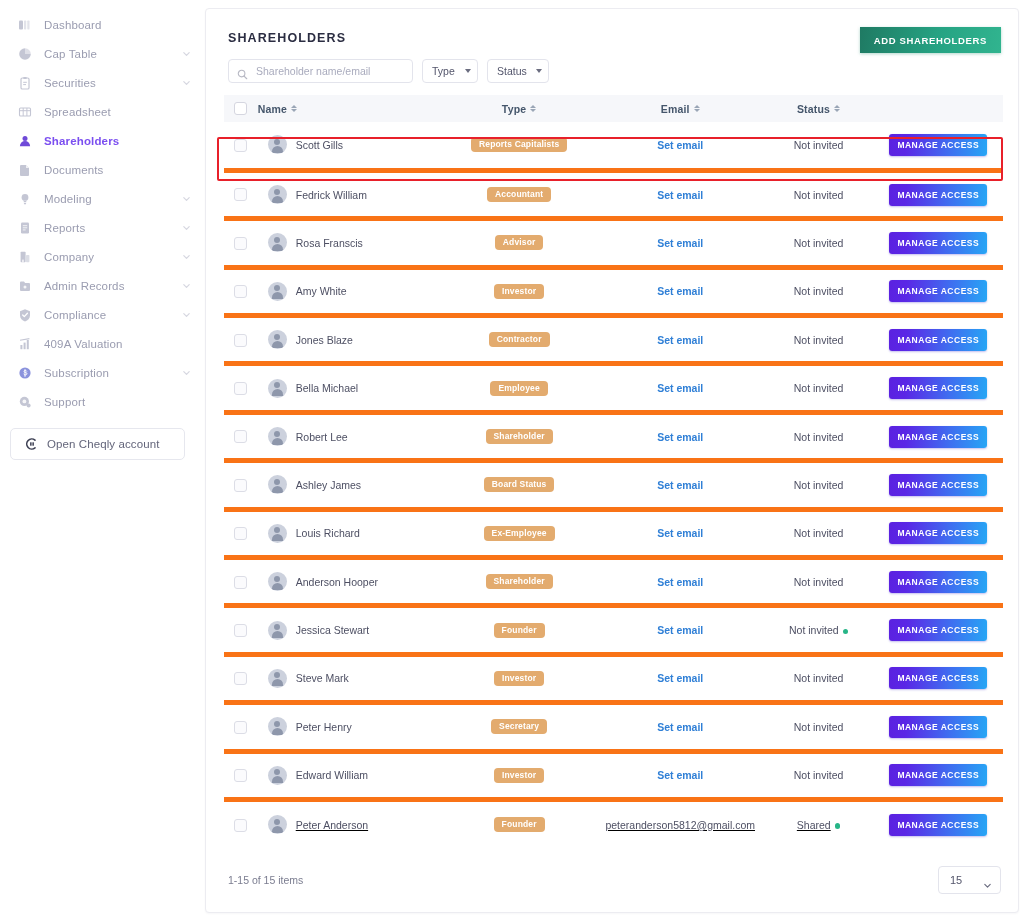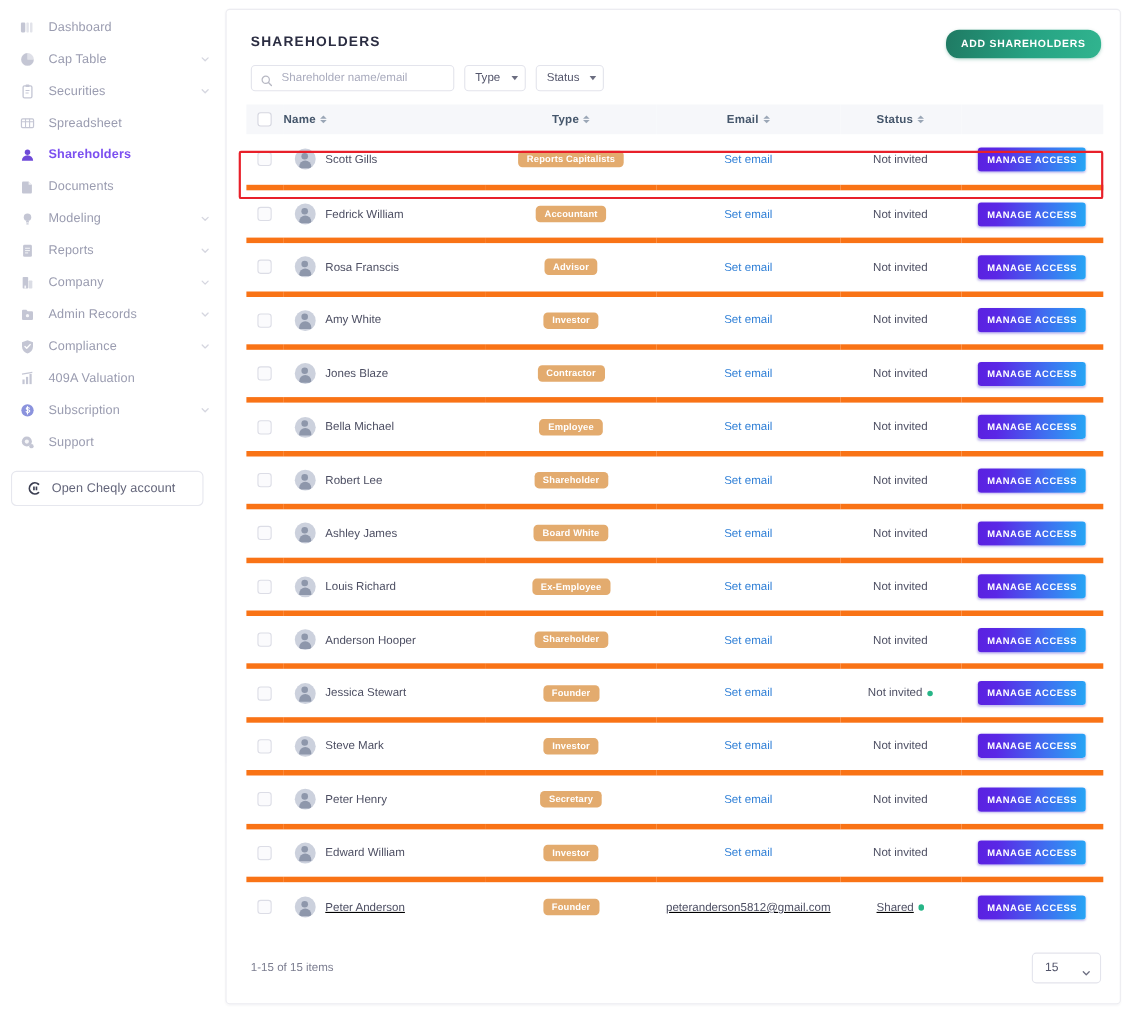--- a/index.html
+++ b/index.html
@@ -99,21 +99,21 @@
     color: #2b2d42;
     letter-spacing: 1.1px;
     margin: 4px 0 0 4px;
   }
   .add-btn {
     position: absolute;
     top: 18px; right: 17px;
     height: 26px;
     padding: 0 14px;
     border: none;
-    border-radius: 12px;
+    border-radius: 0;
     background: linear-gradient(100deg,#1f7a63 0%, #26a383 55%, #31b48f 100%);
     color: #fff;
     font-size: 9.5px;
     font-weight: 700;
     letter-spacing: .65px;
     font-family: "Liberation Sans", sans-serif;
     cursor: pointer;
     box-shadow: 0 1px 3px rgba(35,140,110,.35);
   }
 
@@ -234,21 +234,21 @@
     font-weight: 600;
     letter-spacing: .15px;
     padding: 3px 8px 3.5px;
     border-radius: 4px;
     line-height: 1;
     white-space: nowrap;
   }
   .set-email {
     color: #2f7fd6;
     font-size: 10.5px;
-    font-weight: 400;
+    font-weight: 700;
     text-decoration: none;
     cursor: pointer;
   }
   .email-plain { color: #4d4f63; font-size: 10.5px; }
   .status-txt { font-size: 10.5px; color: #4d4f63; white-space: nowrap; }
   .dot {
     display: inline-block;
     width: 5.5px; height: 5.5px;
     border-radius: 50%;
     background: #27b587;
@@ -693,21 +693,21 @@
               <td class="col-chk"><span class="chk"></span></td>
               <td class="col-name">
                 <div class="name-cell">
                   <span class="avatar">
                     <span class="head"></span>
                     <span class="body"></span>
                   </span>
                   <span class="name-txt">Ashley James</span>
                 </div>
               </td>
-              <td class="col-type"><span class="badge">Board White</span></td>
+              <td class="col-type"><span class="badge">Board Status</span></td>
               <td class="col-email"><a class="set-email">Set email</a></td>
               <td class="col-stat"><span class="status-txt">Not invited</span></td>
               <td class="col-act"><button class="manage-btn">MANAGE ACCESS</button></td>
             </tr>
             <tr>
               <td class="col-chk"><span class="chk"></span></td>
               <td class="col-name">
                 <div class="name-cell">
                   <span class="avatar">
                     <span class="head"></span>

